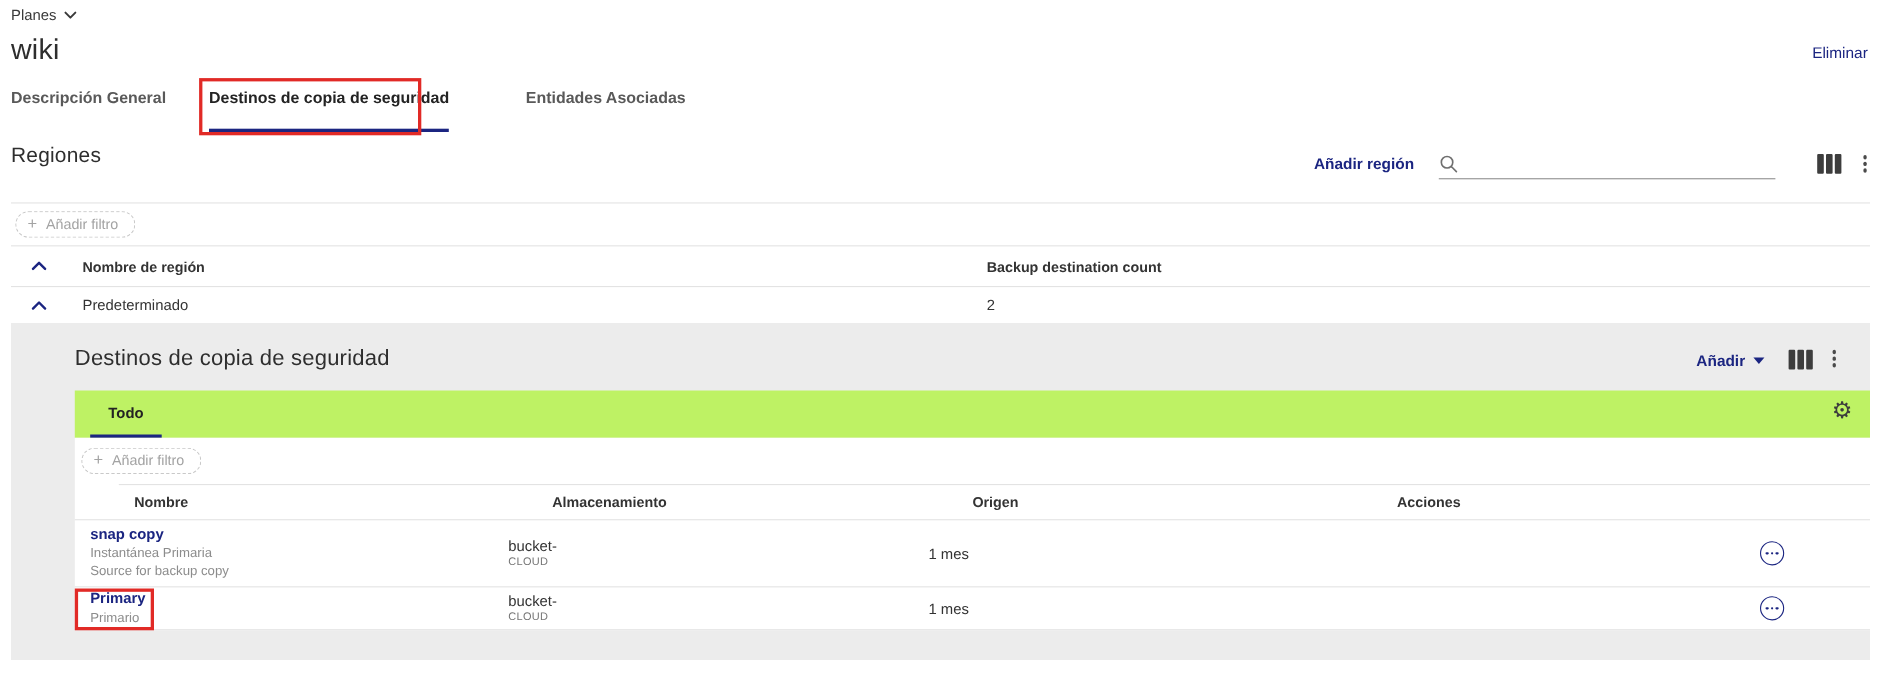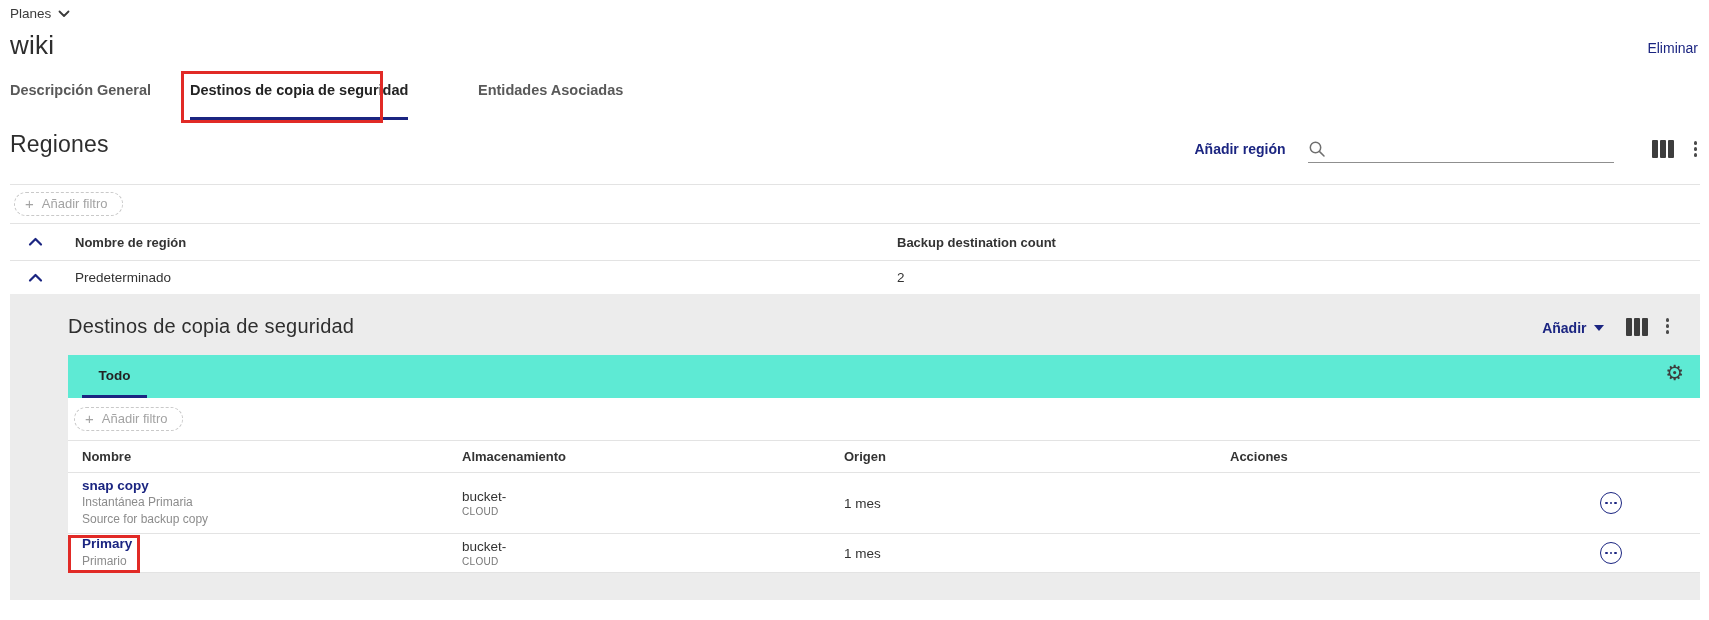--- a/index.html
+++ b/index.html
@@ -36,21 +36,21 @@
   .tab2 { left:190px; }
   .tab3 { left:478px; }
 
   .annotation-box { position:absolute; border:3px solid #e12a26; background:transparent; pointer-events:none; }
   .annotation-tab { left:181px; top:71px; width:202px; height:52px; }
   .annotation-primary { left:68px; top:535px; width:72px; height:38px; }
 
   
   .section-title {
     position:absolute; left:10px; top:131px;
-    font-size:23px; font-weight:500; color:#2e2e2e; letter-spacing:.2px;
+    font-size:19px; font-weight:500; color:#2e2e2e; letter-spacing:.2px;
   }
   .regions-controls {
     position:absolute; right:9px; top:133px; height:32px;
     display:flex; align-items:center;
   }
   .add-link { font-size:14px; font-weight:700; color:#1b2581; cursor:pointer; white-space:nowrap; }
   .search-box {
     width:306px; height:28px; margin-left:22px;
     border-bottom:1px solid #8f8f8f;
     display:flex; align-items:center; gap:6px;
@@ -91,40 +91,40 @@
   }
   .panel-controls { position:absolute; right:28px; top:22px; display:flex; align-items:flex-end; }
   .caret-down {
     width:0; height:0; margin-left:7px;
     border-left:5px solid transparent; border-right:5px solid transparent; border-top:6px solid #1b2581;
   }
   .add-dd { display:flex; align-items:center; cursor:pointer; }
 
   .tabbar {
     position:absolute; left:58px; top:61px; width:1632px; height:43px;
-    background:#5eead4; display:flex; align-items:stretch;
+    background:#bef264; display:flex; align-items:stretch;
   }
   .tab-todo {
     margin-left:14px; width:65px; display:flex; align-items:center; justify-content:center;
     font-size:13.5px; font-weight:700; color:#232323;
     border-bottom:3px solid #1b2581; cursor:pointer;
   }
   .gear {
     position:absolute; right:16px; top:8px; font-size:21px; color:#3d3d3d;
     cursor:pointer; line-height:1; font-family:"DejaVu Sans",sans-serif;
   }
 
   .card { position:absolute; left:58px; top:104px; width:1632px; height:175px; background:#fff; }
   .card .filter-row { height:42px; border-bottom:none; }
   .card .filter-pill { margin-left:6px; }
   .inner-grid {
     display:grid; grid-template-columns:380px 382px 380px 370px 1fr;
     align-items:center; border-top:1px solid #e3e3e3;
   }
-  .inner-grid.head { height:32px; }
+  .inner-grid.head { height:32px;margin-left:40px; }
   .inner-grid.r1 { height:61px; }
   .inner-grid.r2 { height:40px; border-bottom:1px solid #e3e3e3; }
   .icell { padding-left:14px; }
   .acell { padding-left:20px; }
   .name-link { font-size:13.5px; font-weight:700; color:#1b2581; cursor:pointer; line-height:1.1; }
   .sub { font-size:12px; color:#8c8c8c; line-height:1.25; margin-top:2px; }
   .storage-name { font-size:13.5px; color:#333; line-height:1.15; }
   .storage-type { font-size:10px; color:#757575; letter-spacing:.3px; margin-top:2px; }
   .ellipsis-btn {
     width:22px; height:22px; border:1.5px solid #1b2581; border-radius:50%;

